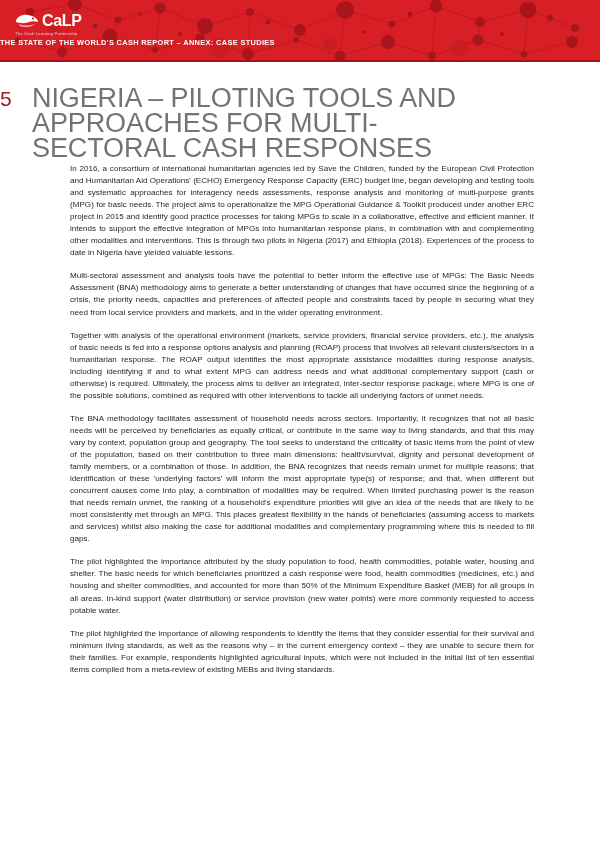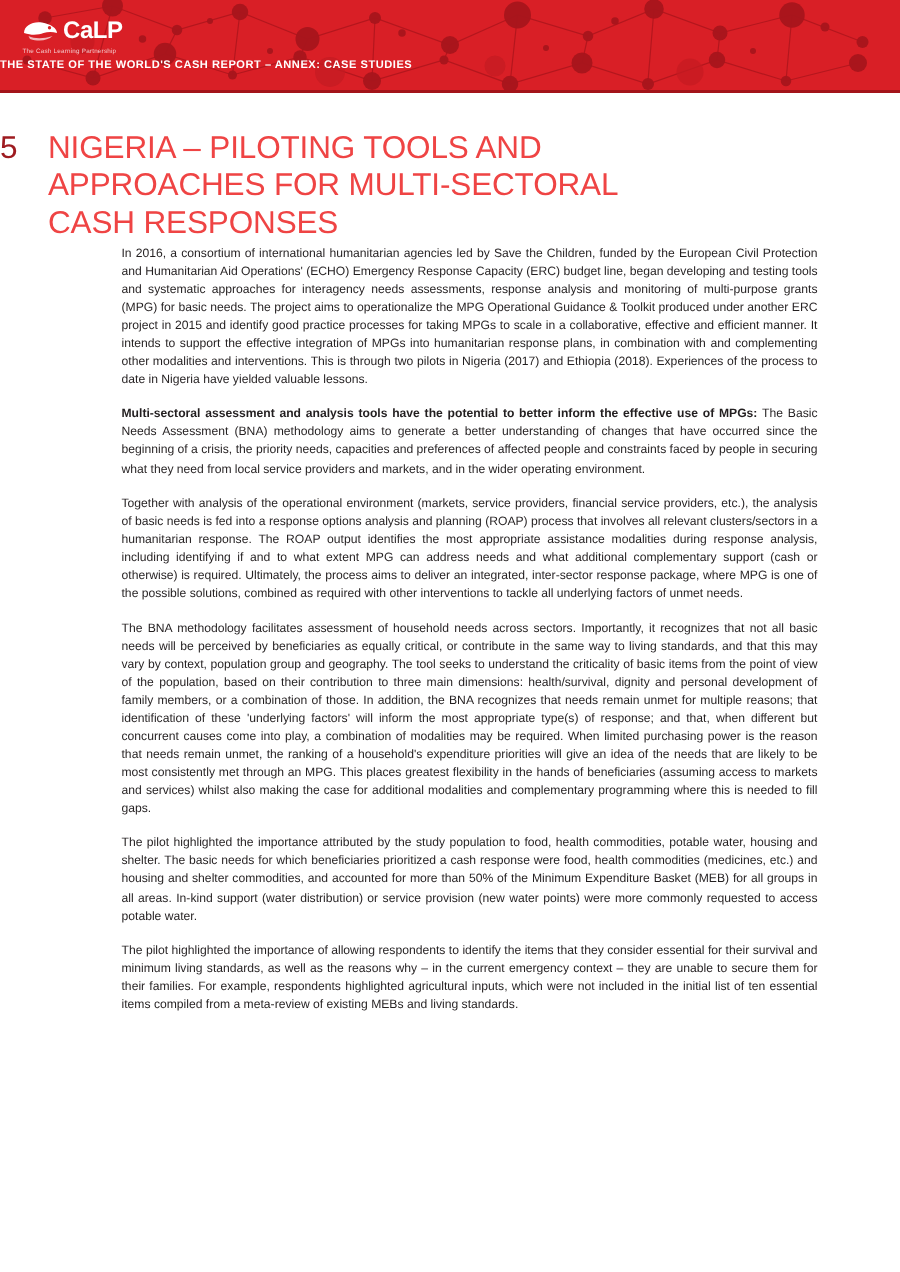--- a/index.html
+++ b/index.html
@@ -112,46 +112,46 @@
   .chapter-number {
     color: #9e1b20;
     font-size: 21px;
     font-weight: normal;
     line-height: 25px;
     width: 32px;
     flex: 0 0 32px;
     font-family: "Liberation Sans", sans-serif;
   }
   .chapter-title {
-    color: #ef4444;
-    font-size: 21px;
+    color: #737373;
+    font-size: 27px;
     font-weight: normal;
     line-height: 25px;
     letter-spacing: -0.1px;
     flex: 1;
     font-family: "Liberation Sans", sans-serif;
   }
 
   .body-block {
     position: absolute;
     top: 163px;
-    left: 11px;
+    left: 0;
     width: 464px;
   }
   .para {
     margin: 0 0 11px 0;
     color: #231f20;
     font-size: 8.1px;
     line-height: 12.05px;
     text-align: justify;
     font-family: "Liberation Sans", sans-serif;
   }
   .para:last-child { margin-bottom: 0; }
   .para b {
-    font-weight: bold;
+    font-weight: normal;
   }
 
   .page-number {
     position: absolute;
     left: 0;
     right: 0;
     top: 812px;
     text-align: center;
     color: #231f20;
     font-size: 7.2px;

